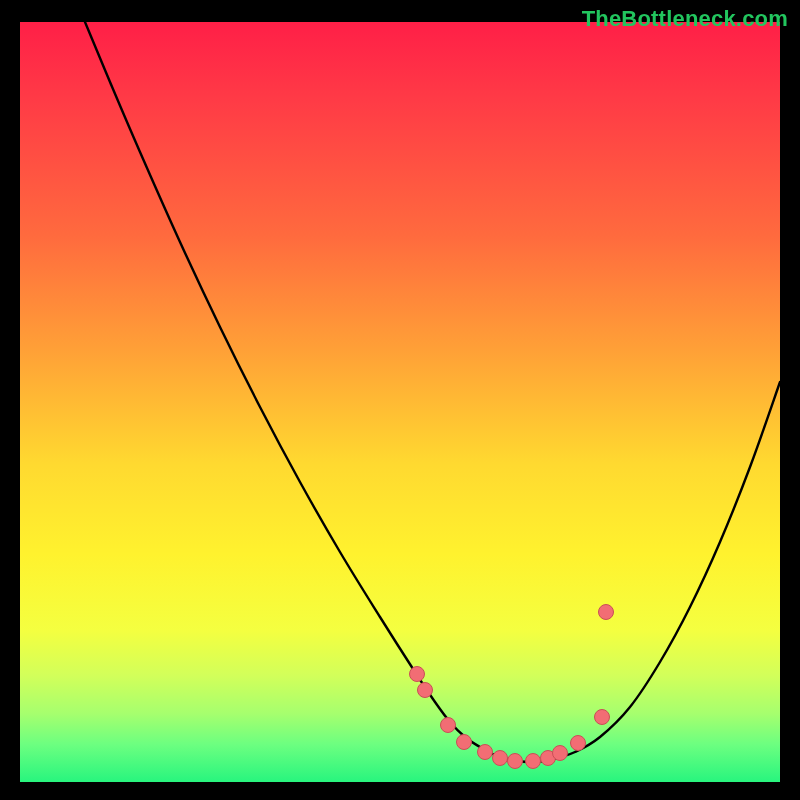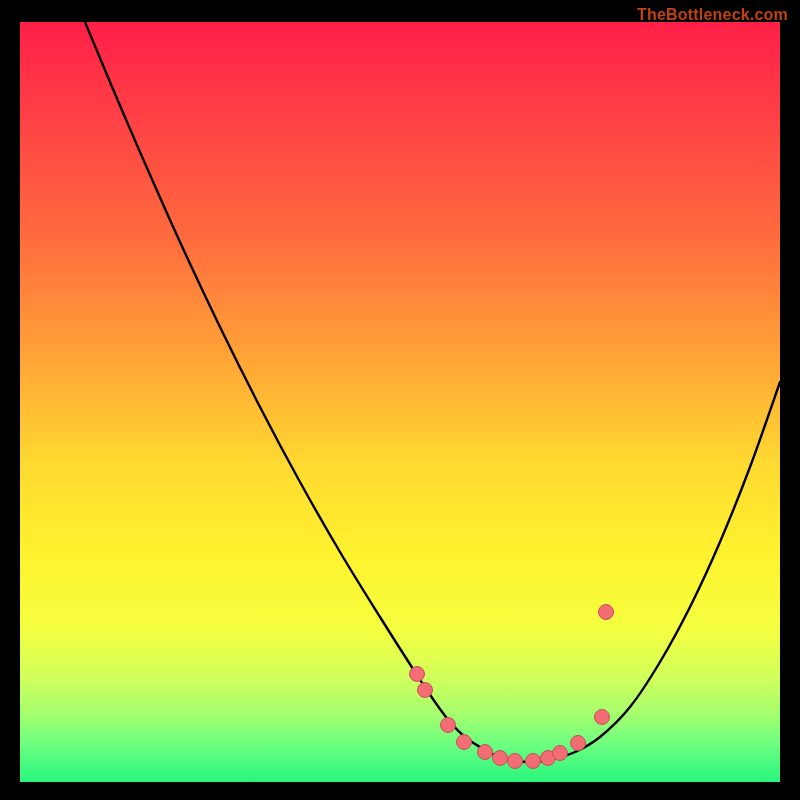--- a/index.html
+++ b/index.html
@@ -7,23 +7,23 @@
   .frame {
     position: relative;
     width: 800px;
     height: 800px;
     background: #000;
   }
   .watermark {
     position: absolute;
     top: 6px;
     right: 12px;
-    color: #c2410c;
+    color: #22c55e;
     font-family: Arial, Helvetica, sans-serif;
-    font-size: 16px;
+    font-size: 22px;
     font-weight: 600;
     letter-spacing: 0.2px;
     z-index: 20;
   }
   .plot-outer {
     position: absolute;
     left: 20px;
     top: 22px;
     width: 760px;
     height: 760px;

